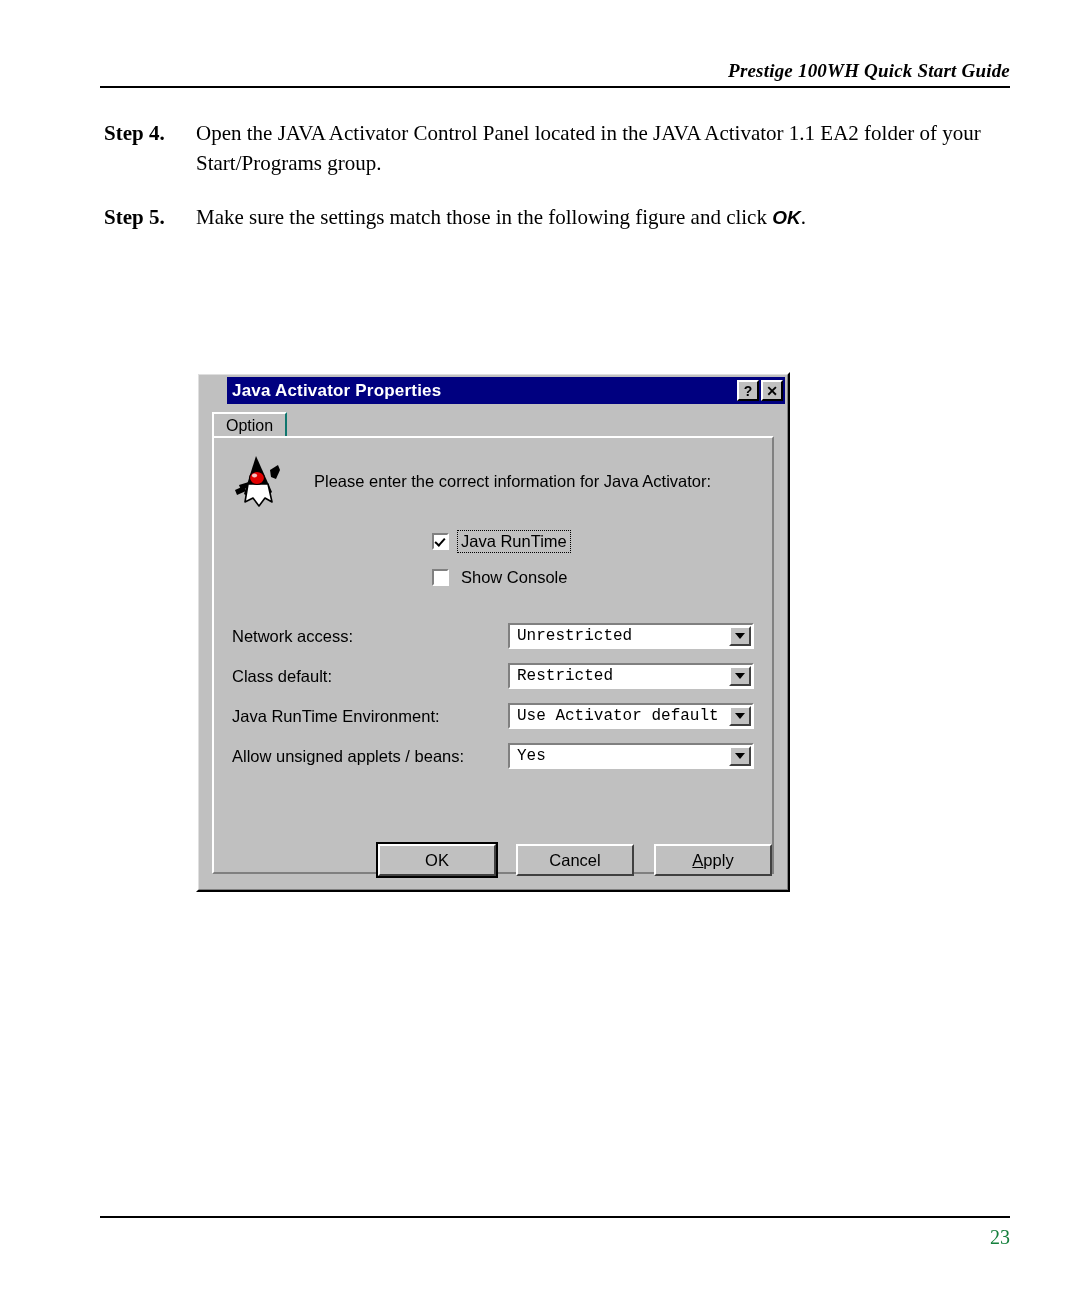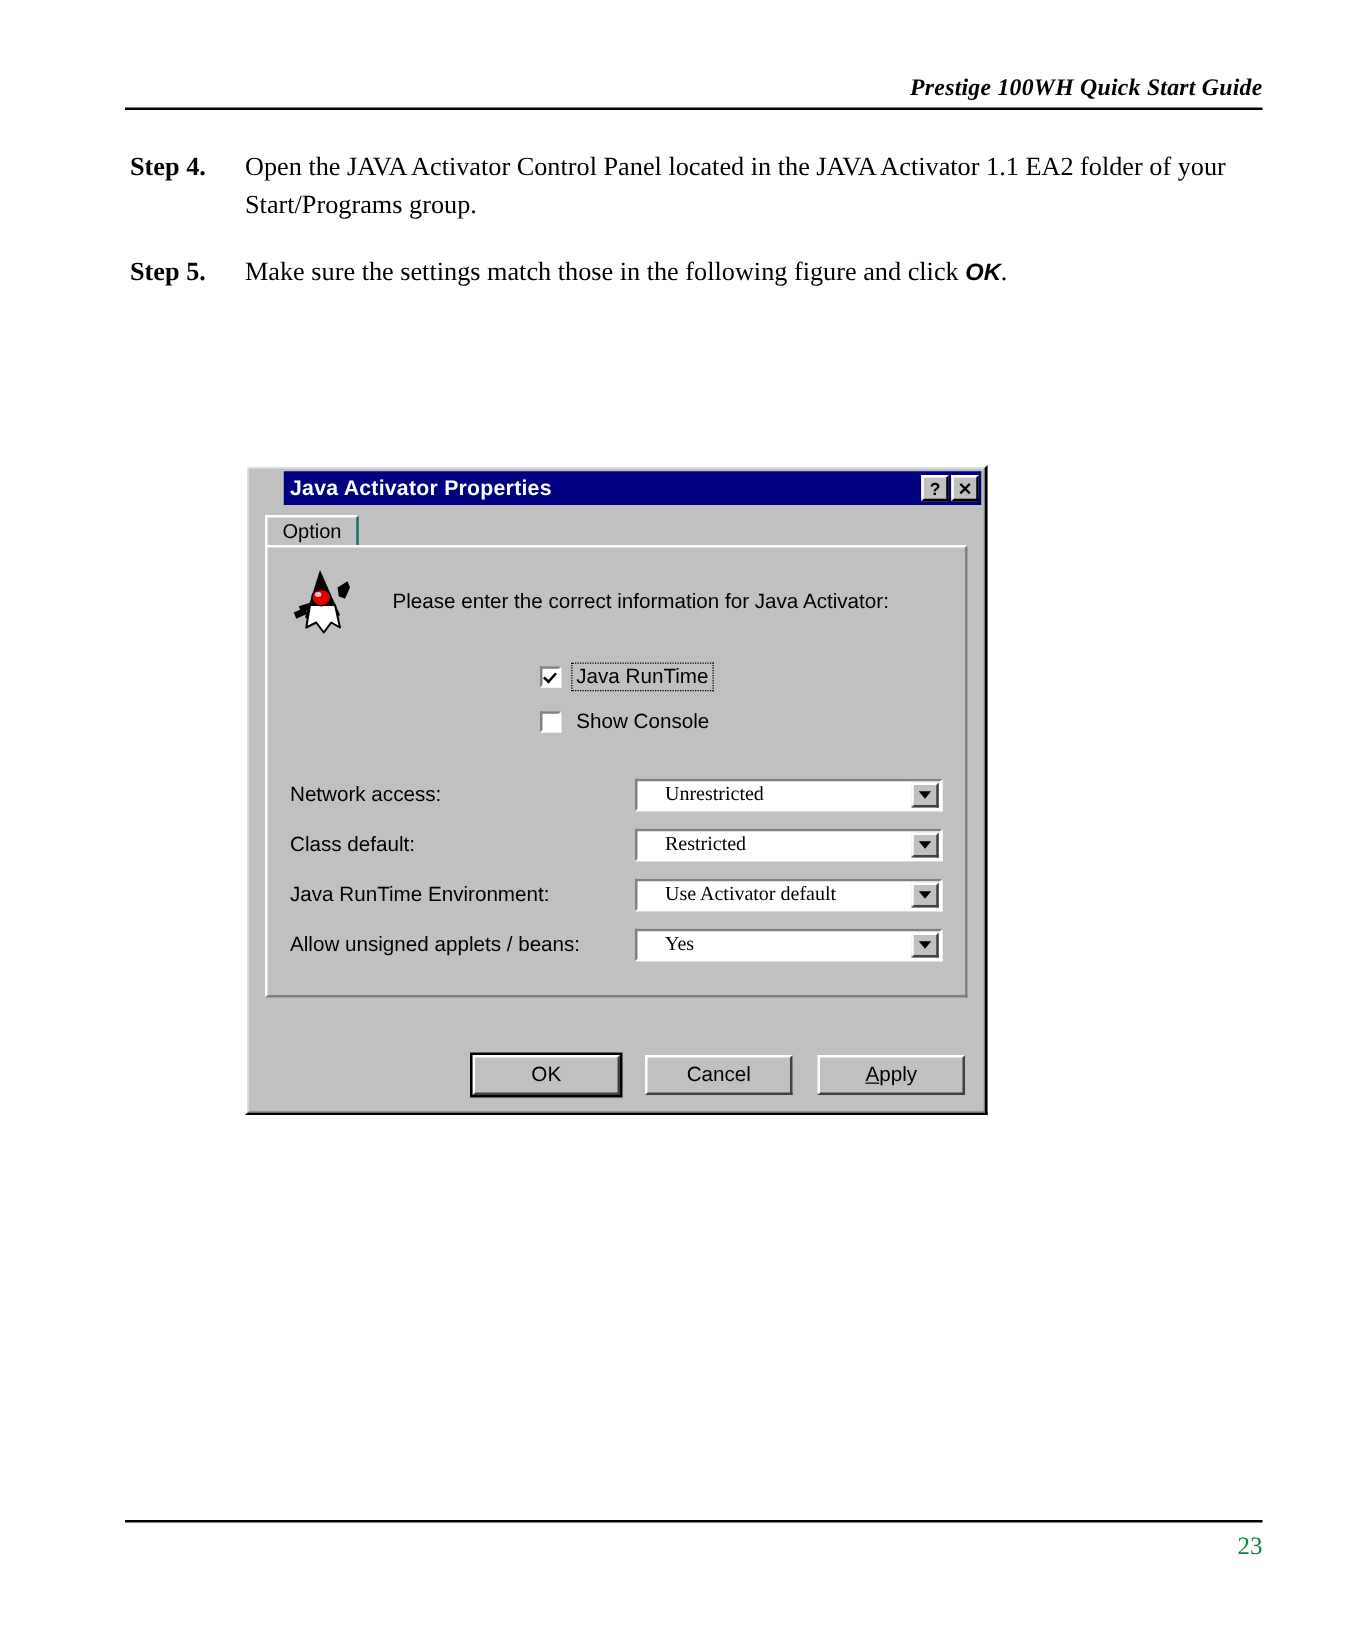--- a/index.html
+++ b/index.html
@@ -178,21 +178,21 @@
     font-family: "Liberation Sans", sans-serif;
     font-size: 16px;
     color: #000;
   }
 
   .tabpanel {
     position: absolute;
     left: 14px;
     top: 62px;
     right: 14px;
-    height: 362px;
+    height: 438px;
     background: #c0c0c0;
     border-top: 2px solid #ffffff;
     border-left: 2px solid #ffffff;
     border-right: 2px solid #808080;
     border-bottom: 2px solid #808080;
     box-sizing: border-box;
   }
 
   
   .intro-row {
@@ -290,24 +290,24 @@
     border-top: 2px solid #808080;
     border-left: 2px solid #808080;
     border-right: 2px solid #ffffff;
     border-bottom: 2px solid #ffffff;
     box-sizing: border-box;
     display: flex;
     align-items: center;
     position: relative;
   }
   .combo-value {
-    font-family: Liberation Serif, serif;
+    font-family: Liberation Mono, monospace;
     font-size: 16px;
     color: #000;
-    padding-left: 22px;
+    padding-left: 7px;
     white-space: nowrap;
     flex: 1 1 auto;
     overflow: hidden;
   }
   .combo-btn {
     width: 22px;
     height: 20px;
     margin-right: 1px;
     background: #c0c0c0;
     border-top: 2px solid #ffffff;

